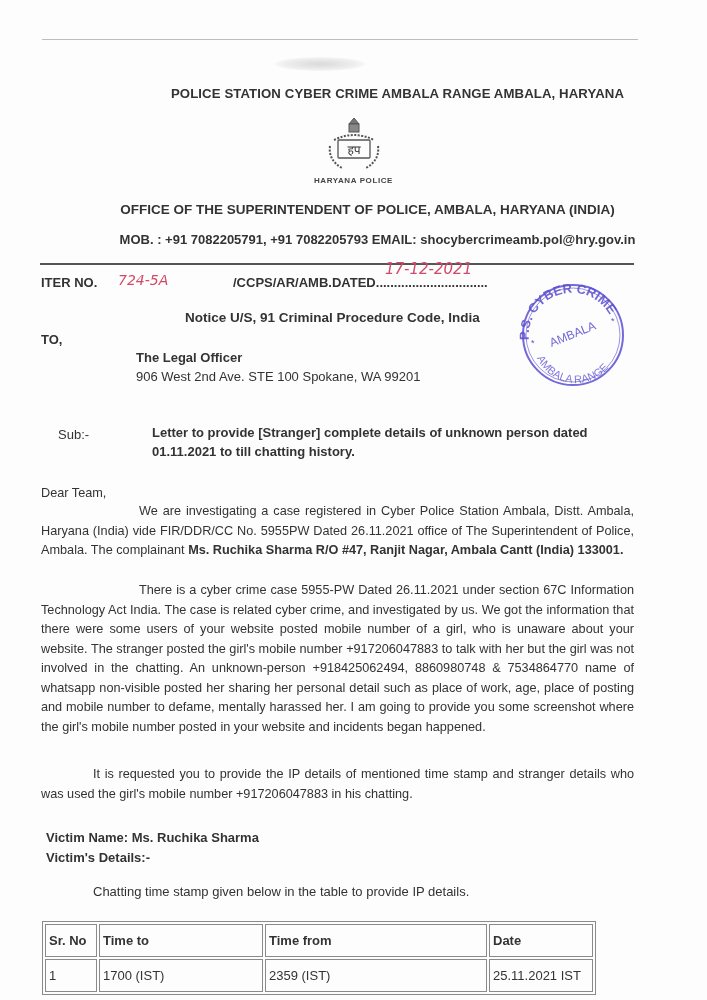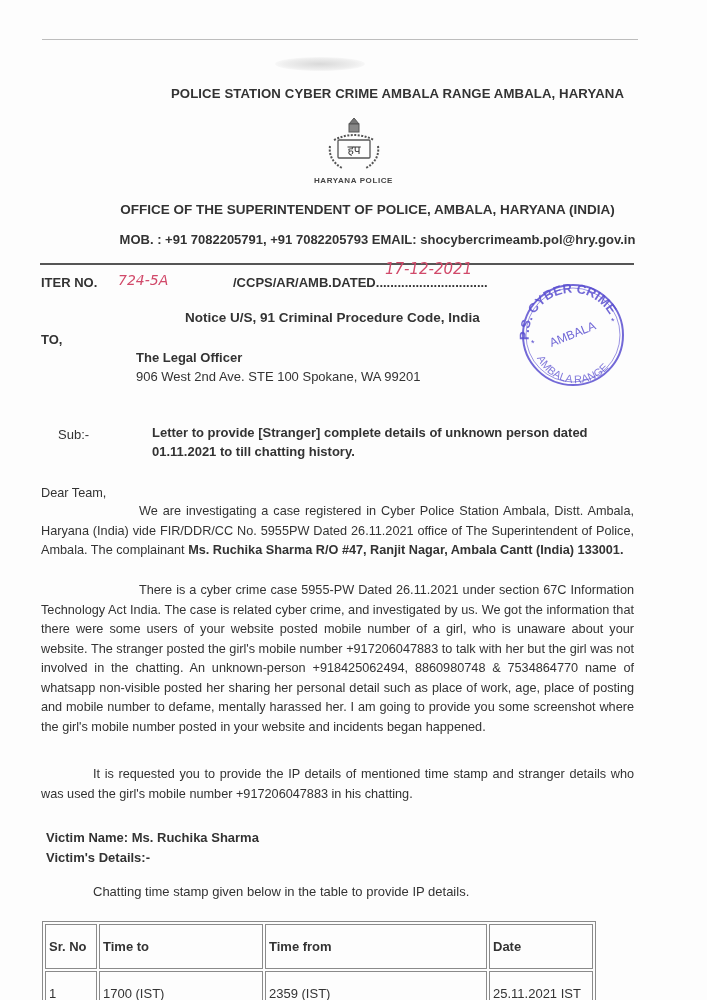--- a/index.html
+++ b/index.html
@@ -38,21 +38,21 @@
   .p1 { top: 502px; }
   .p2 { top: 581px; }
   .p3 { top: 765px; }
   .indent { display: inline-block; width: 98px; }
   .indent2 { display: inline-block; width: 52px; }
   .b { font-weight: bold; }
   .victim { left: 46px; top: 828px; font-weight: bold; font-size: 13px; line-height: 20px; color: #333; }
   .chat-note { left: 93px; top: 884px; font-size: 13px; color: #333; }
   table.ts { position: absolute; left: 42px; top: 921px; border-collapse: separate; border-spacing: 2px;
              border: 1px solid #8a8a8a; font-size: 13px; color: #333; }
-  table.ts td { border: 1px solid #8a8a8a; padding: 12px 3px; height: 19px; vertical-align: middle; }
+  table.ts td { border: 1px solid #8a8a8a; padding: 6px 3px; height: 19px; vertical-align: middle; }
   table.ts tr.head td { font-weight: bold; }
   .c1 { width: 44px; } .c2 { width: 156px; } .c3 { width: 214px; } .c4 { width: 96px; }
 </style>
 </head>
 <body>
 
 <div class="abs top-rule"></div>
 <div class="abs smudge"></div>
 
 <div class="abs hdr1">POLICE STATION CYBER CRIME AMBALA RANGE AMBALA, HARYANA</div>

